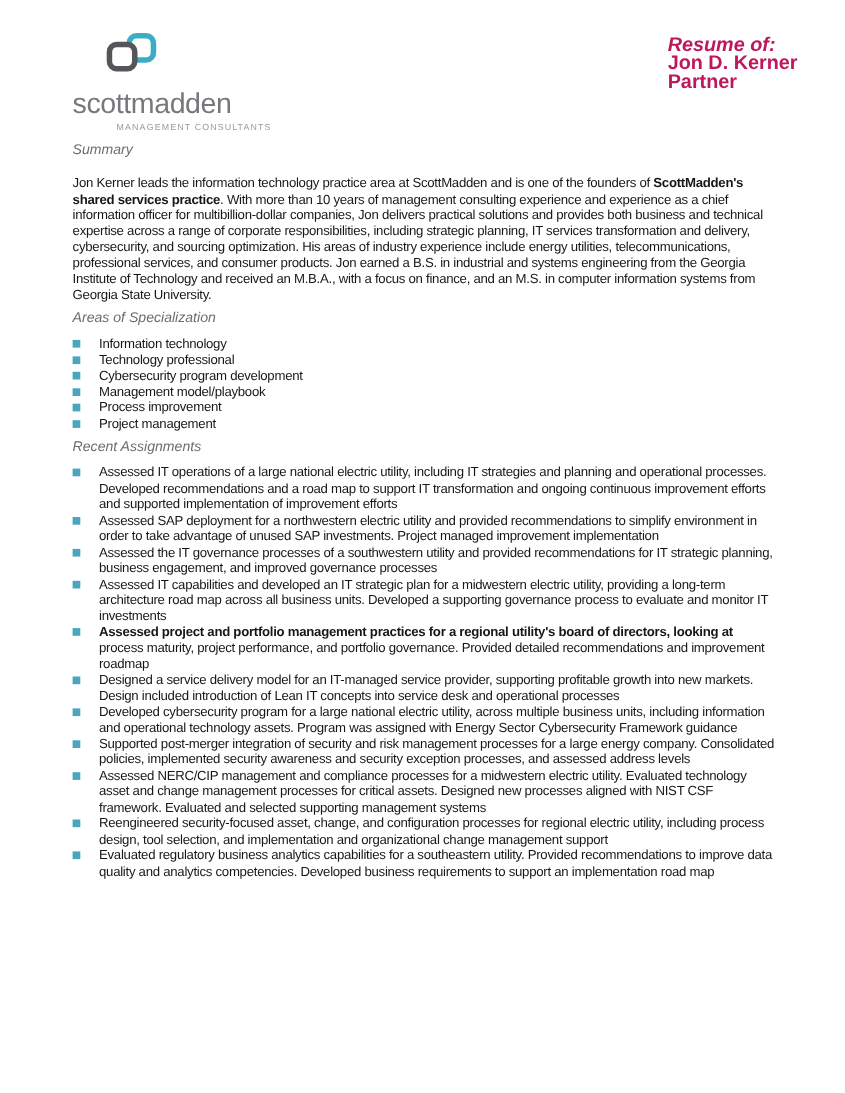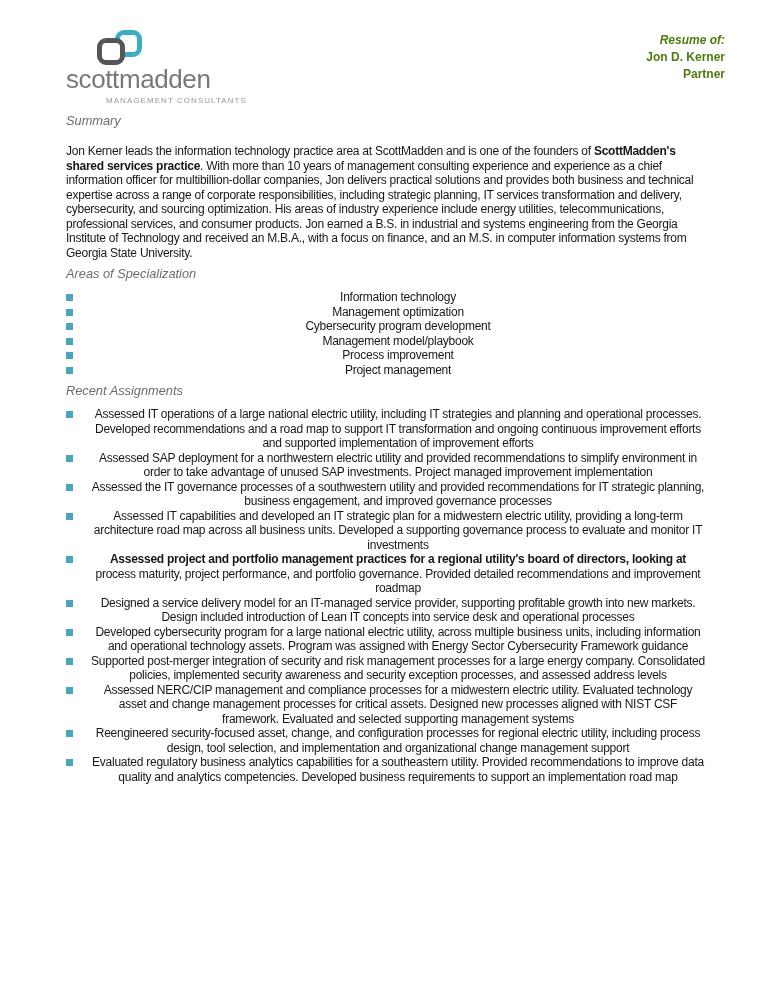--- a/index.html
+++ b/index.html
@@ -10,35 +10,35 @@
     color:#171717;
   }
   
   .header { display:flex; justify-content:space-between; align-items:flex-start;
             padding:30px 43px 0 66px; }
   .logo { display:block; }
   .logo-icon { position:relative; width:48px; height:35px; margin-left:31px; }
   .logo-sq { position:absolute; box-sizing:border-box; border-radius:9px; }
   .logo-sq.teal { top:0; right:3px; width:27px; height:27px; border:5px solid #3badc5; }
   .logo-sq.gray { left:0; top:8px; width:28px; height:27px; border:5px solid #55565a; background:#fff; }
-  .logo-name { font-size:26px; line-height:1.05; font-weight:400; color:#77787b; margin-top:1px; letter-spacing:-0.4px; }
+  .logo-name { font-size:26px; line-height:1.05; font-weight:400; color:#77787b; margin-top:16px; letter-spacing:-0.4px; }
   .logo-tagline { font-size:8px; color:#97999c; letter-spacing:1.05px; margin:3px 0 0 40px; }
-  .id-block { text-align:right; font-size:12px; line-height:17px; padding-top:2px; color:#4d7c0f; }
+  .id-block { font-size:18px; line-height:17px; padding-top:2px; color:#be185d; }
   .resume-of { font-style:italic; font-weight:bold; }
   .person-name, .person-title { font-weight:bold; }
   
   .content { padding:8px 62px 0 66px; font-size:12px; line-height:14.5px; letter-spacing:-0.25px; }
   .sec-heading { color:#6b6c70; font-weight:normal; font-style:italic; font-size:12.8px;
                  line-height:15px; margin:0 0 9px 0; letter-spacing:0; }
   .body-text { margin:16px 0 6px 0; }
   .bold { font-weight:bold; }
   ul.blist { list-style:none; margin:0 0 6px 0; padding:0; }
   ul.blist li { display:flex; align-items:flex-start; }
   .bullet-sq { flex:0 0 auto; width:7px; height:7px; background:#4aa6bd; margin:4px 17px 0 0; }
-  ul.blist li .txt { flex:1;text-align:center; }
+  ul.blist li .txt { flex:1; }
 </style>
 </head>
 <body>
 
 <div class="page">
 
   <div class="header">
     <div class="logo">
       <div class="logo-icon">
         <div class="logo-sq teal"></div>
@@ -63,21 +63,21 @@
 
     <div>
       <div class="sec-heading">Areas of Specialization</div>
       <ul class="blist">
         <li>
             <span class="bullet-sq"></span>
             <span class="txt">Information technology</span>
           </li>
         <li>
             <span class="bullet-sq"></span>
-            <span class="txt">Management optimization</span>
+            <span class="txt">Technology professional</span>
           </li>
         <li>
             <span class="bullet-sq"></span>
             <span class="txt">Cybersecurity program development</span>
           </li>
         <li>
             <span class="bullet-sq"></span>
             <span class="txt">Management model/playbook</span>
           </li>
         <li>

